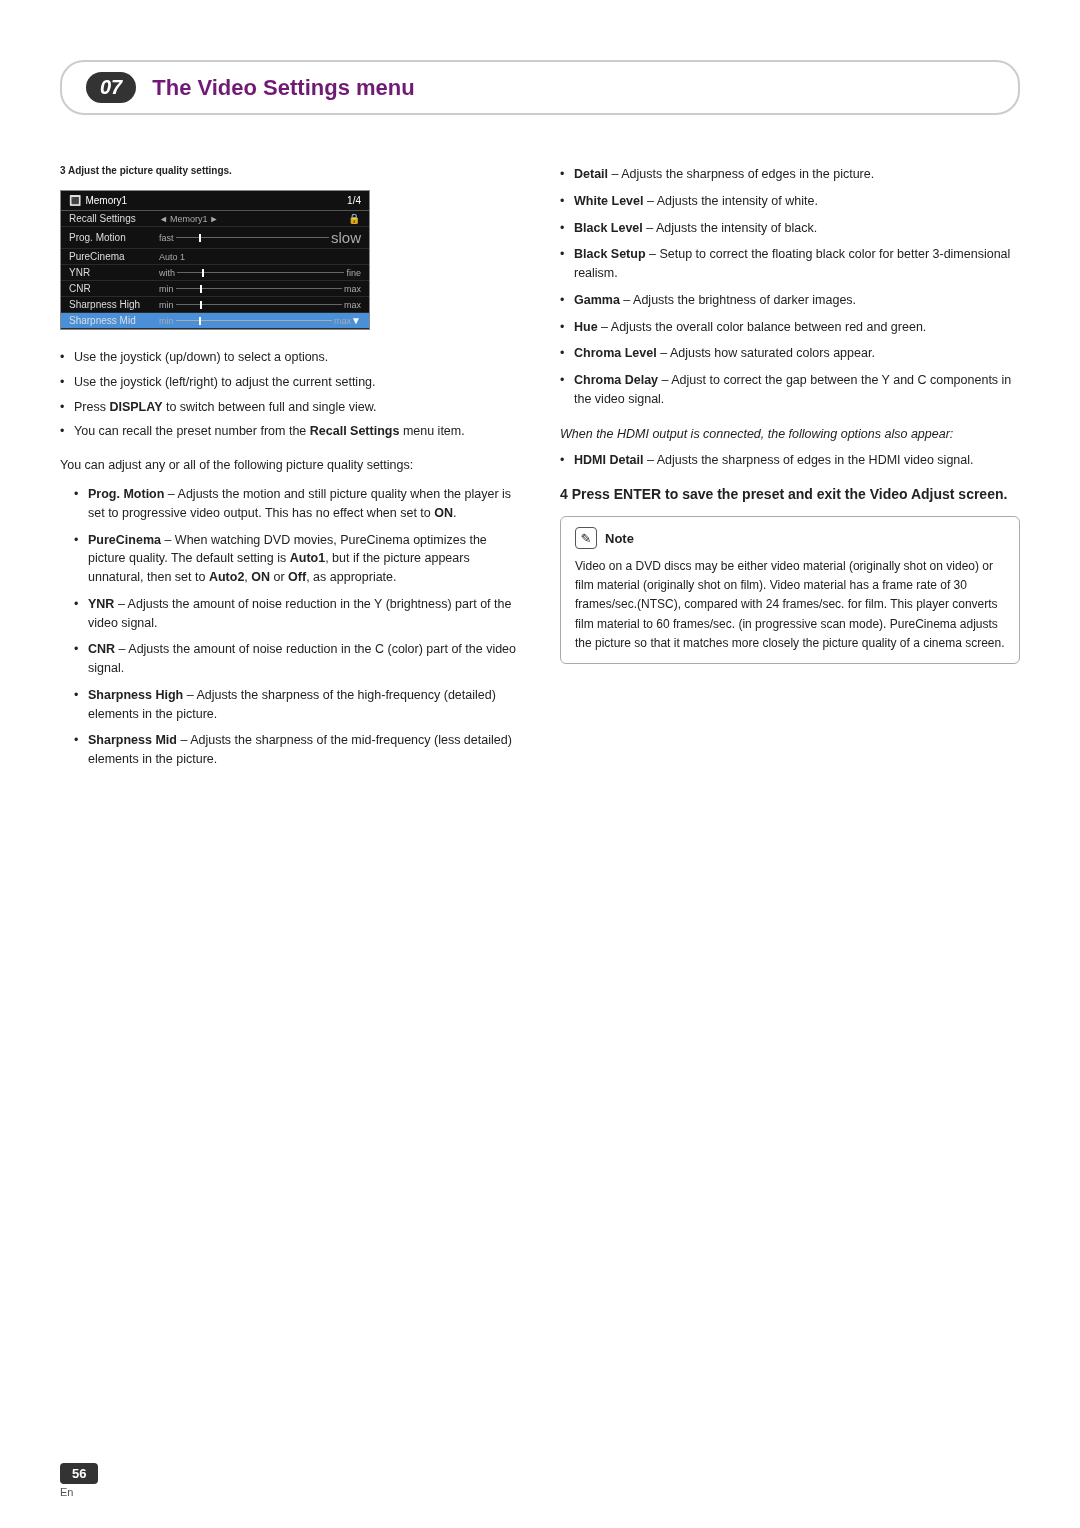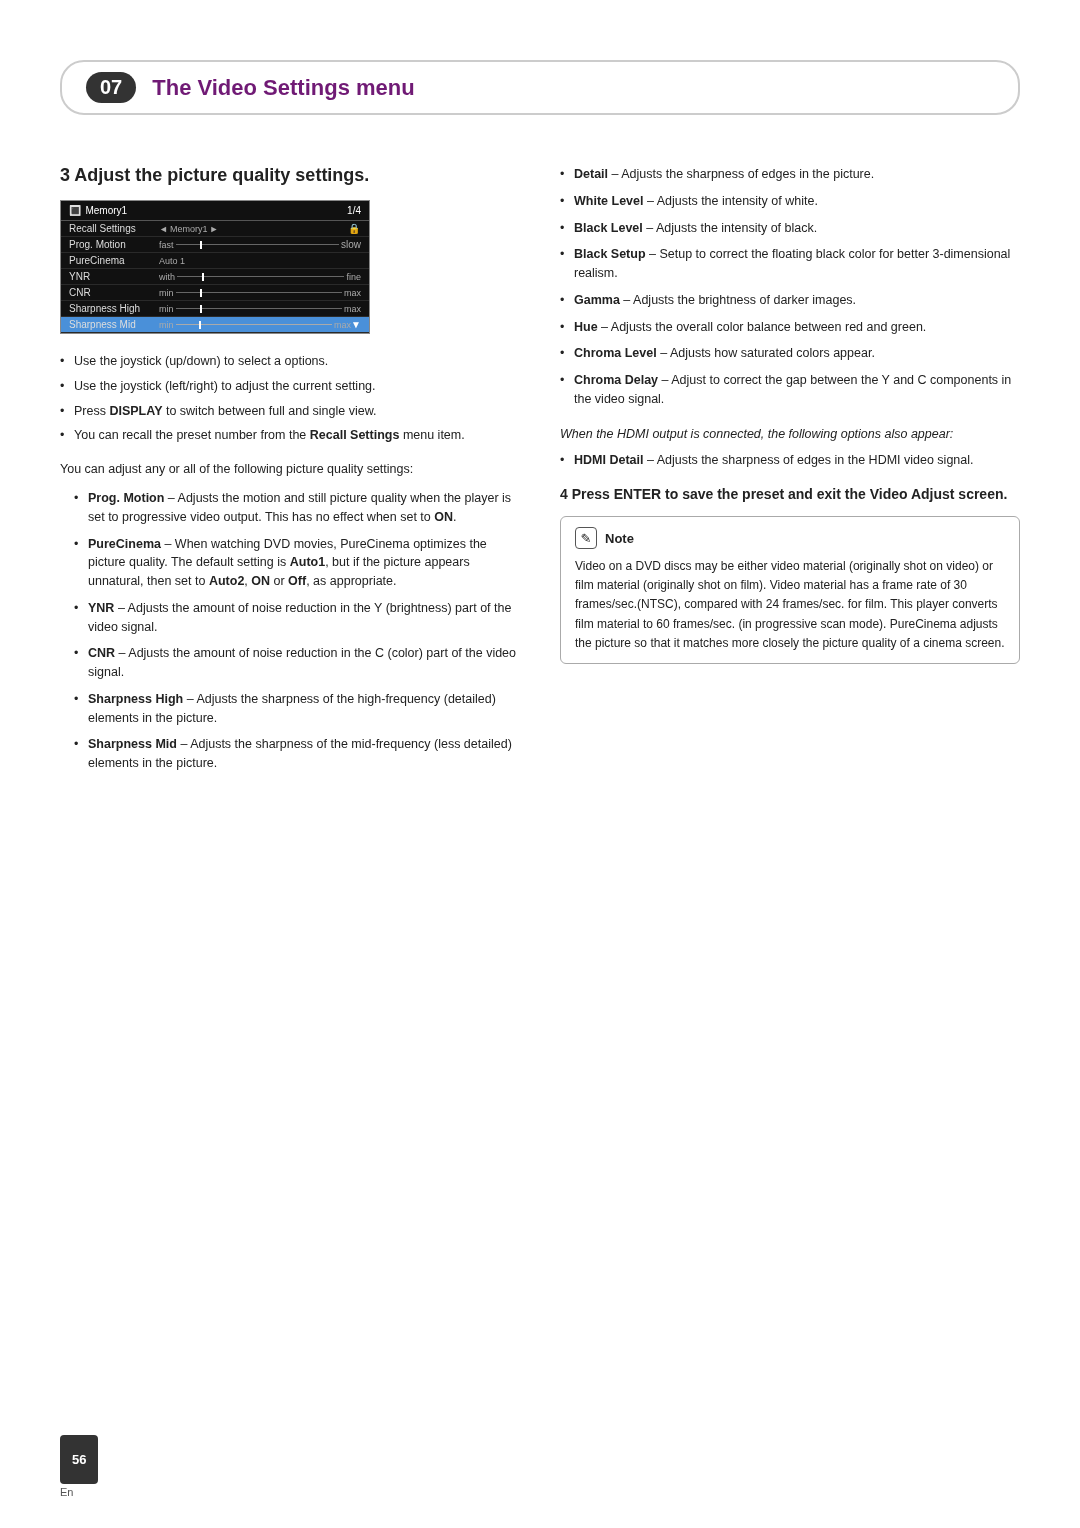--- a/index.html
+++ b/index.html
@@ -29,20 +29,21 @@
       margin-bottom: 50px;
     }
     .chapter-number {
       background: #333;
       color: #fff;
       font-size: 20px;
       font-weight: bold;
       padding: 4px 14px;
       border-radius: 16px;
       margin-right: 16px;
+      font-style: italic;
     }
     .chapter-title {
       font-size: 22px;
       font-weight: bold;
       color: #701a75;
     }
 
     
     .content-columns {
       display: flex;
@@ -51,21 +52,21 @@
     .col-left {
       width: 460px;
       flex-shrink: 0;
     }
     .col-right {
       flex: 1;
     }
 
     
     .section-heading {
-      font-size: 18px;
+      font-size: 10px;
       font-weight: bold;
       margin-bottom: 14px;
     }
 
     
     .screen-widget {
       border: 1px solid #888;
       background: #111;
       color: #fff;
       width: 310px;
@@ -258,21 +259,21 @@
       display: flex;
       flex-direction: column;
       align-items: flex-start;
       gap: 2px;
     }
     .page-number-box {
       background: #333;
       color: #fff;
       font-size: 13px;
       font-weight: bold;
-      padding: 17px 12px;
+      padding: 3px 12px;
       border-radius: 4px;
     }
     .page-lang {
       font-size: 11px;
       color: #555;
     }
   </style>
 </head>
 <body>
 
@@ -310,21 +311,21 @@
 
         <div class="screen-row">
           <span class="label">Prog. Motion</span>
           <span class="bar-area">
             <span style="font-size:9px;">fast</span>
             <div class="bar-track">
               <div class="bar-line">
                 <div class="bar-marker" style="left:15%;"></div>
               </div>
             </div>
-            <span style="font-size:10px;text-align:right;">slow</span>
+            <span style="font-size:15px;text-align:right;">slow</span>
           </span>
         </div>
 
         <div class="screen-row">
           <span class="label">PureCinema</span>
           <span class="bar-area">Auto 1</span>
         </div>
 
         <div class="screen-row">
           <span class="label">YNR</span>

